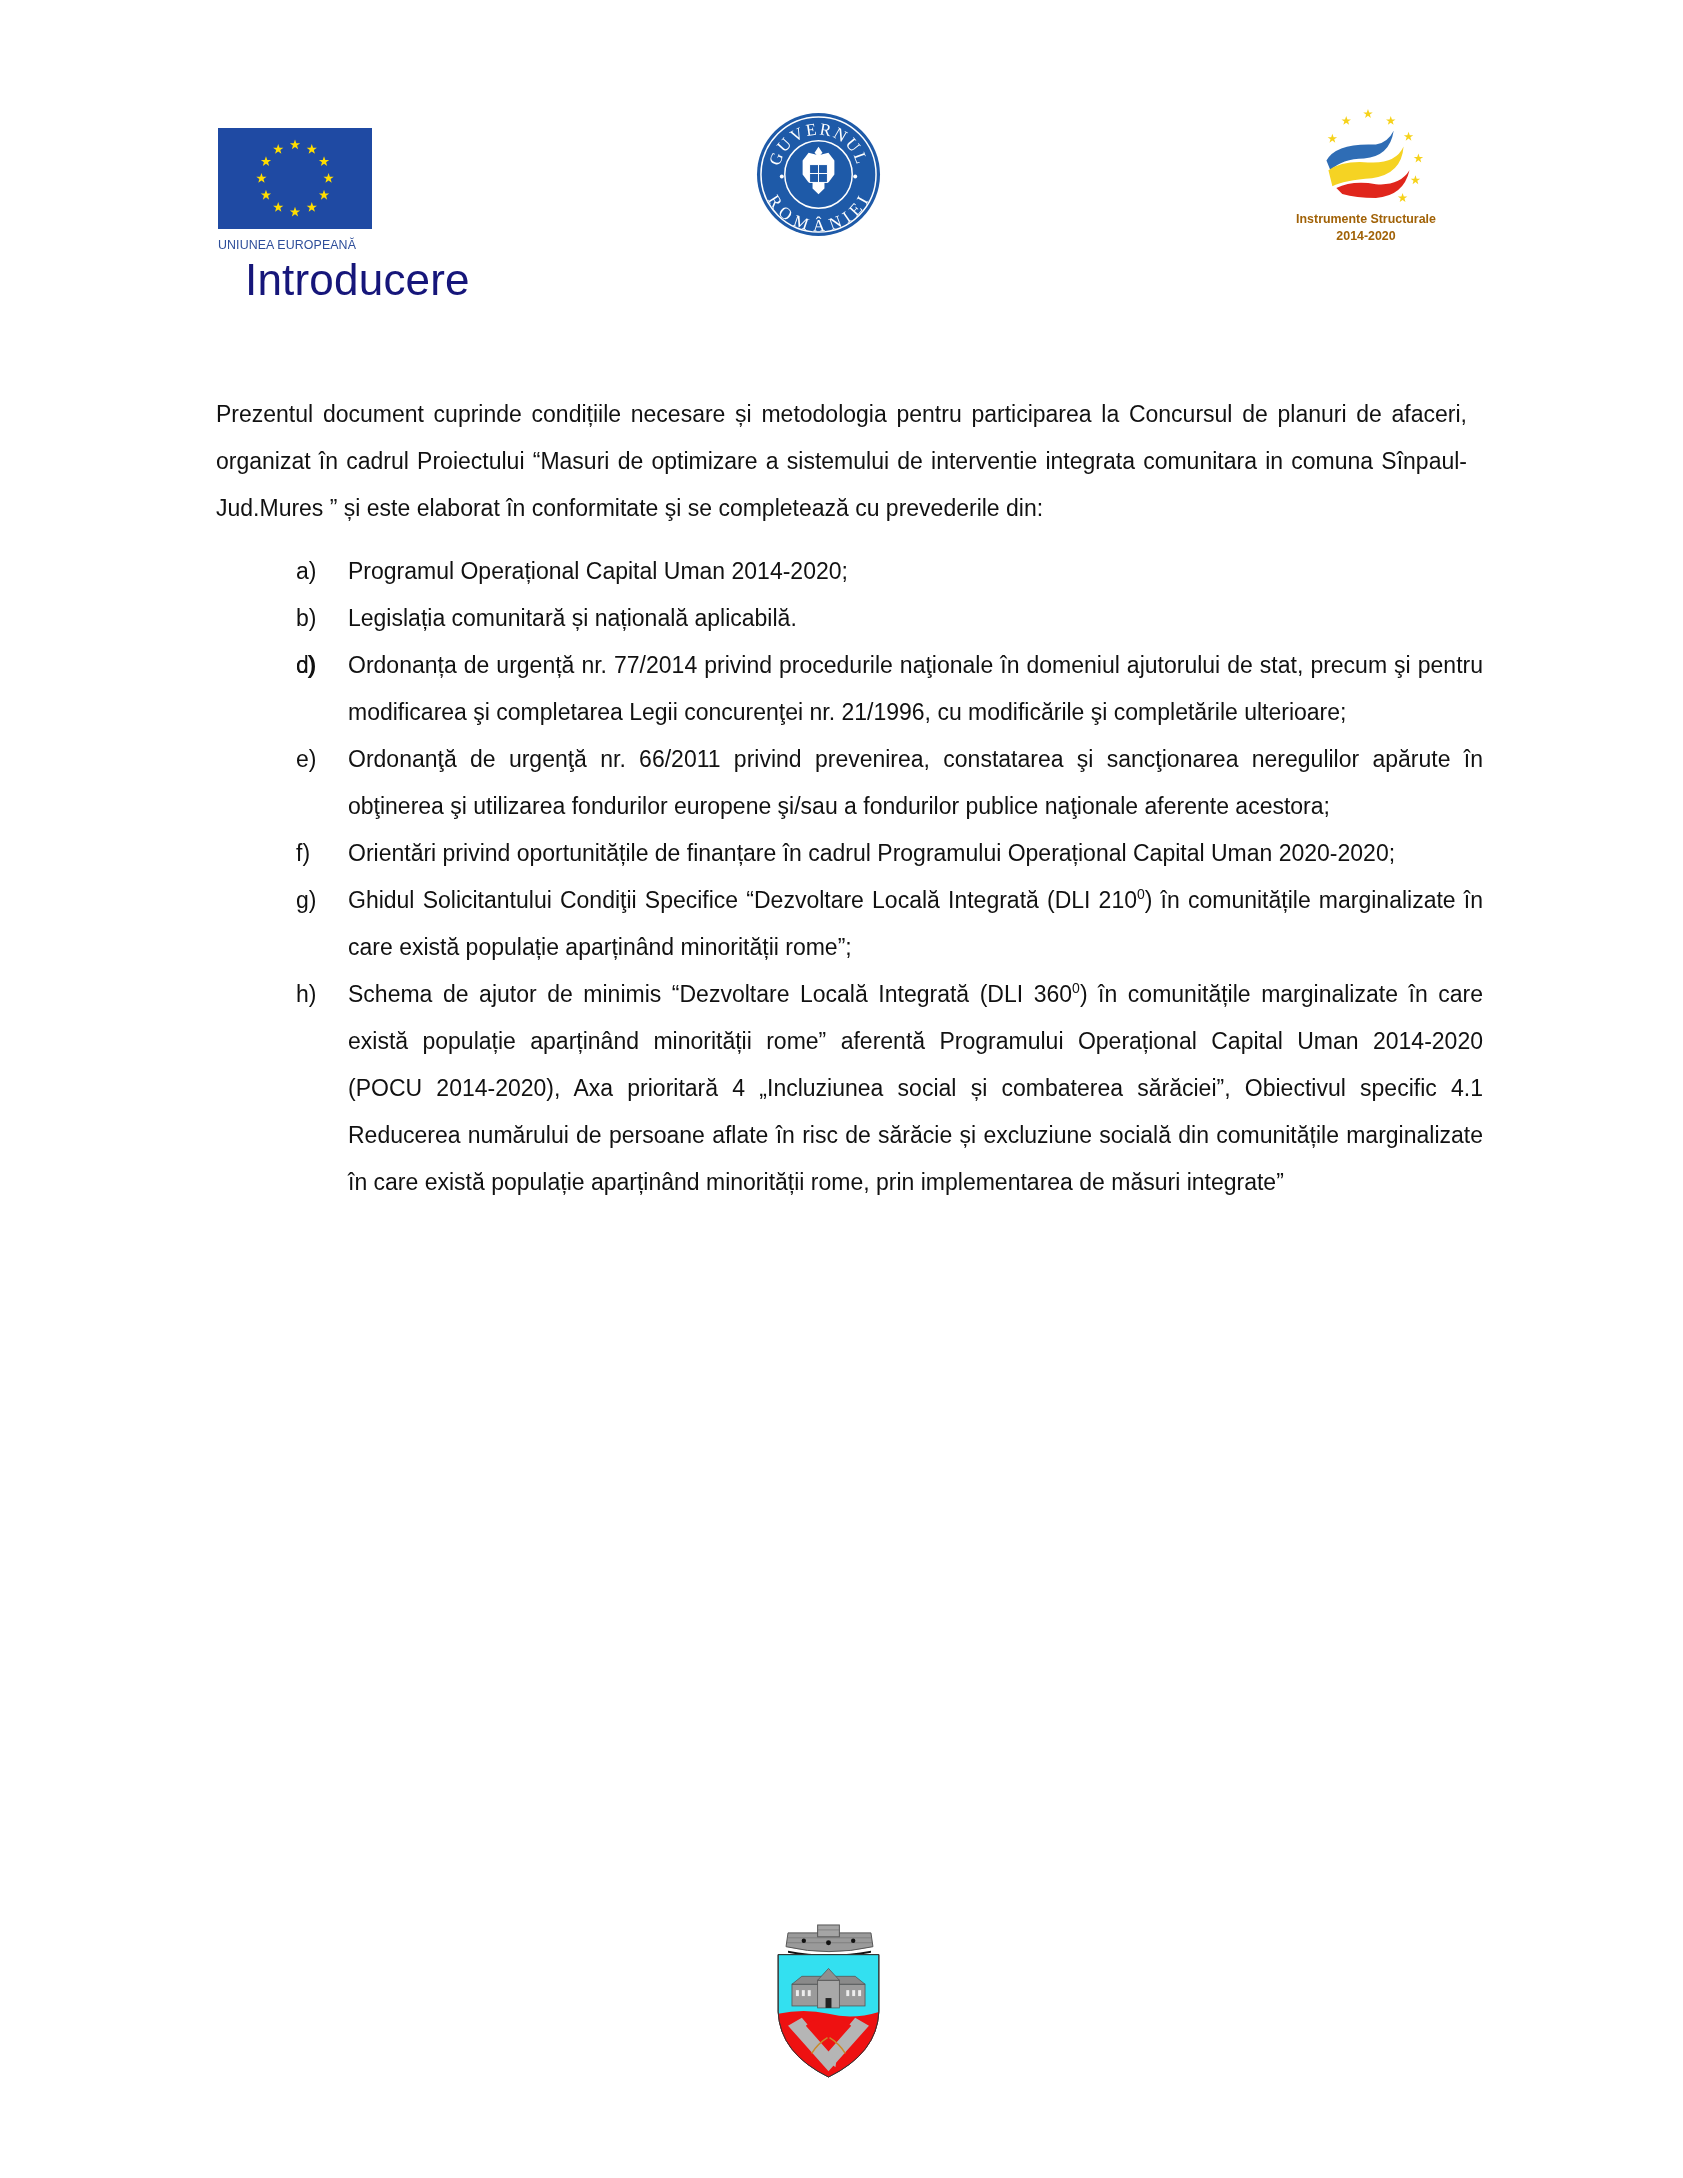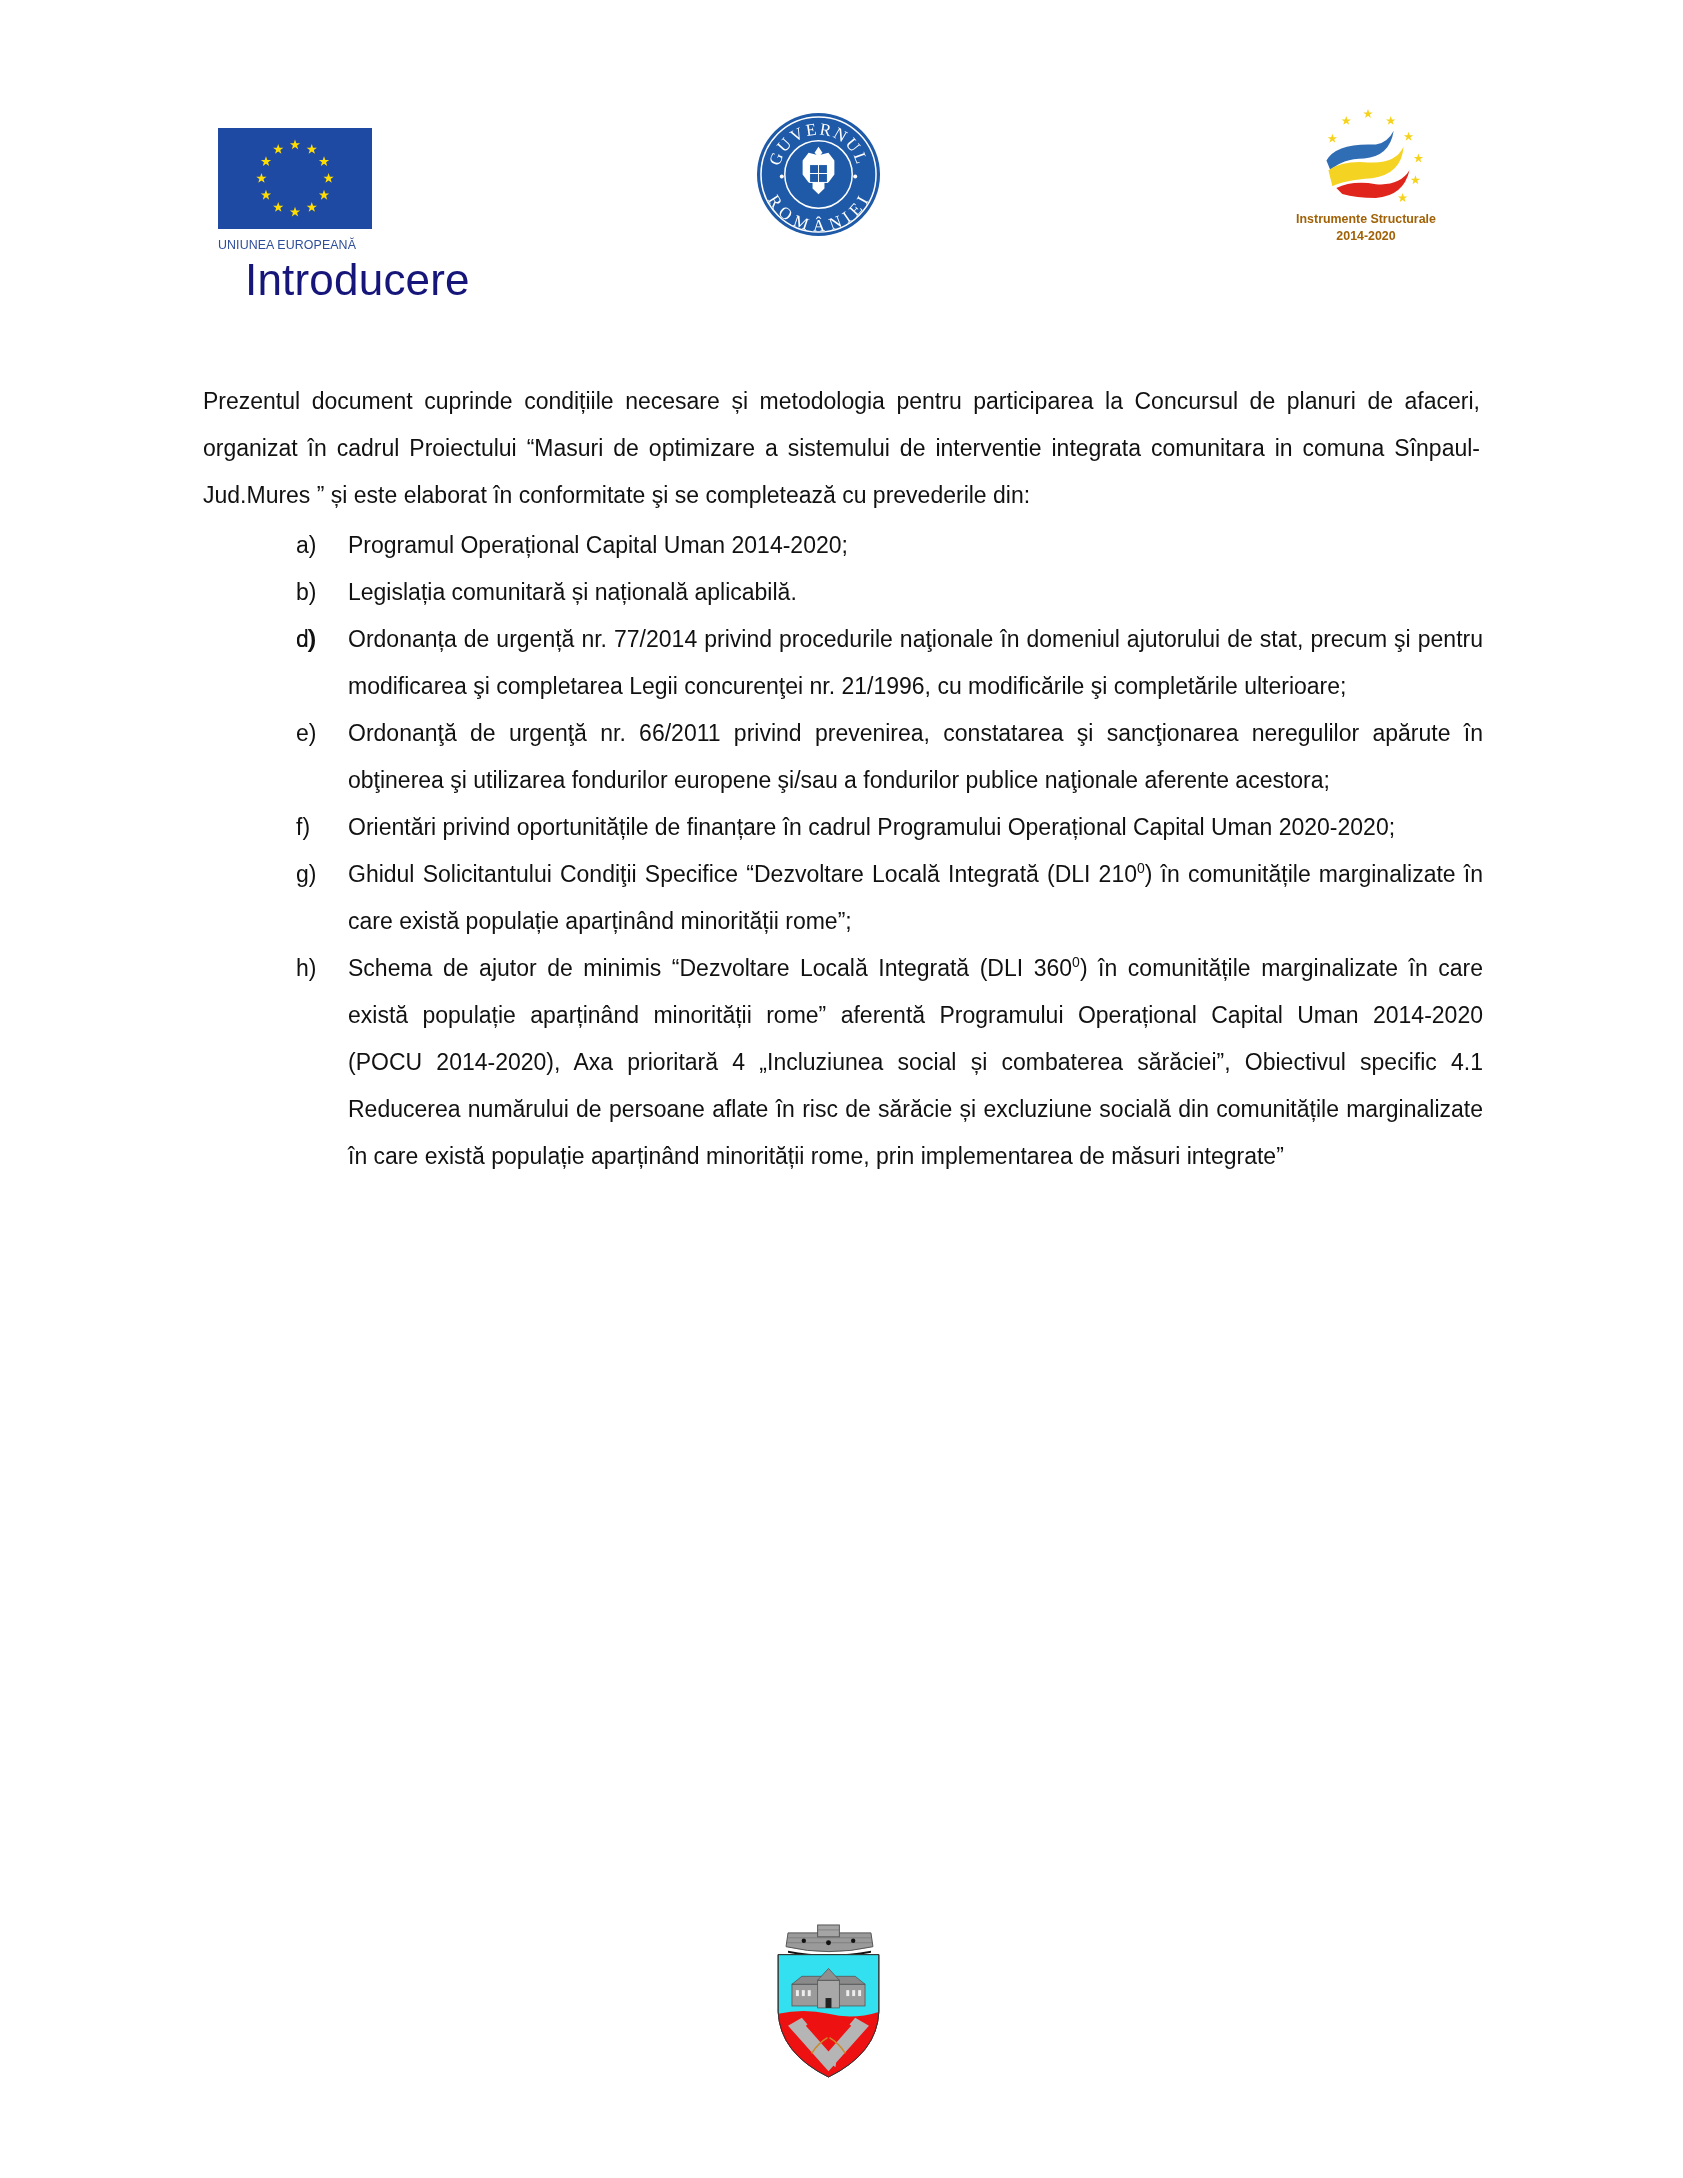--- a/index.html
+++ b/index.html
@@ -13,21 +13,21 @@
   .logo-gov { position: absolute; left: 755px; top: 111px; width: 127px; height: 127px; }
 
   .logo-is { position: absolute; left: 1277px; top: 99px; width: 178px; height: 149px; }
   .is-caption { position: absolute; left: 0; width: 178px; text-align: center; font-family: "Liberation Sans", sans-serif; font-weight: bold; font-size: 12.4px; color: #a16207; white-space: nowrap; }
   .is-caption.l1 { top: 113px; }
   .is-caption.l2 { top: 130px; }
 
   .heading { position: absolute; left: 245px; top: 255px; font-family: "Liberation Sans", sans-serif; font-size: 44px; color: #16167a; margin: 0; font-weight: normal; letter-spacing: 0.2px; }
 
   .body-text { position: absolute; left: 200px; top: 375px; width: 1283px; font-size: 23px; line-height: 47px; }
-  .intro-para { margin: 3px; text-align: justify; }
+  .intro-para { margin: 16px; text-align: justify; }
   .ref-list { list-style: none; margin: 0; padding: 0; }
   .ref-item { position: relative; padding-left: 148px; text-align: justify; }
   .ref-marker { position: absolute; left: 96px; top: 0; }
   sup { font-size: 14px; line-height: 0; vertical-align: 9px; }
 
   .coat { position: absolute; left: 774px; top: 1923px; width: 109px; height: 158px; }
 </style>
 </head>
 <body>
 

